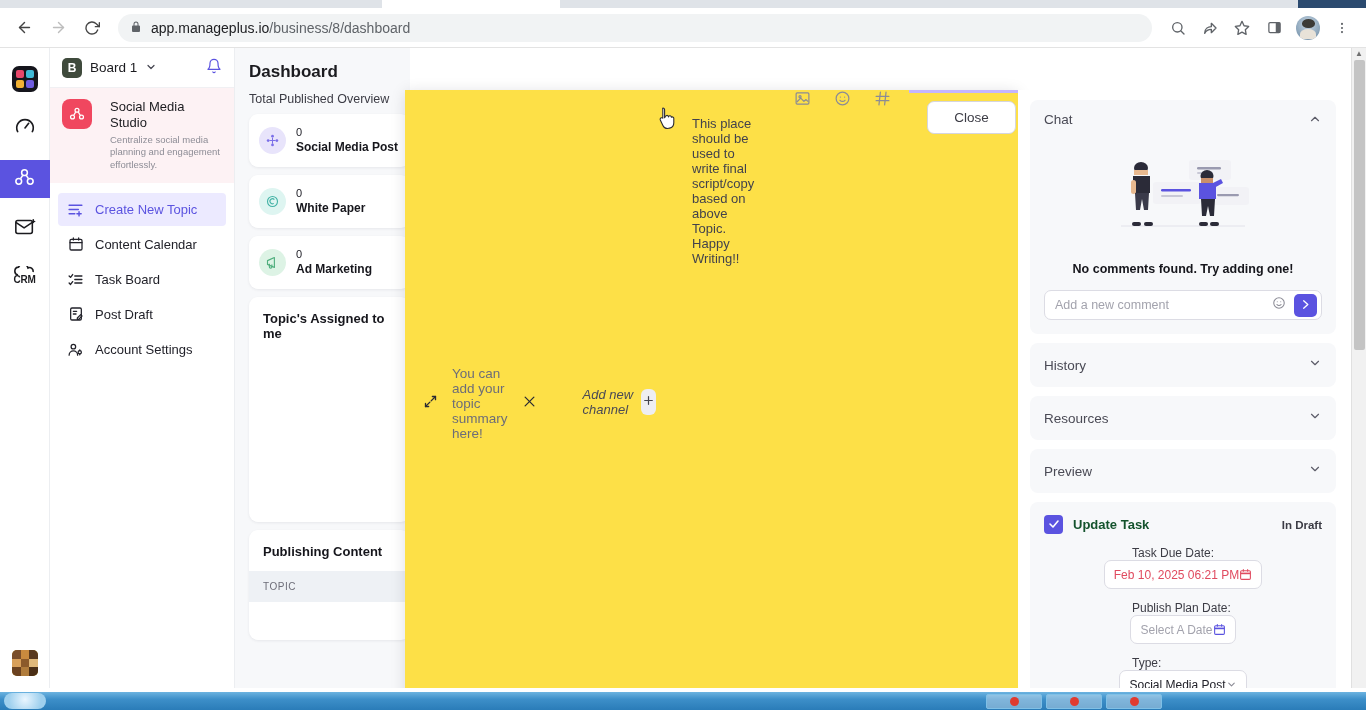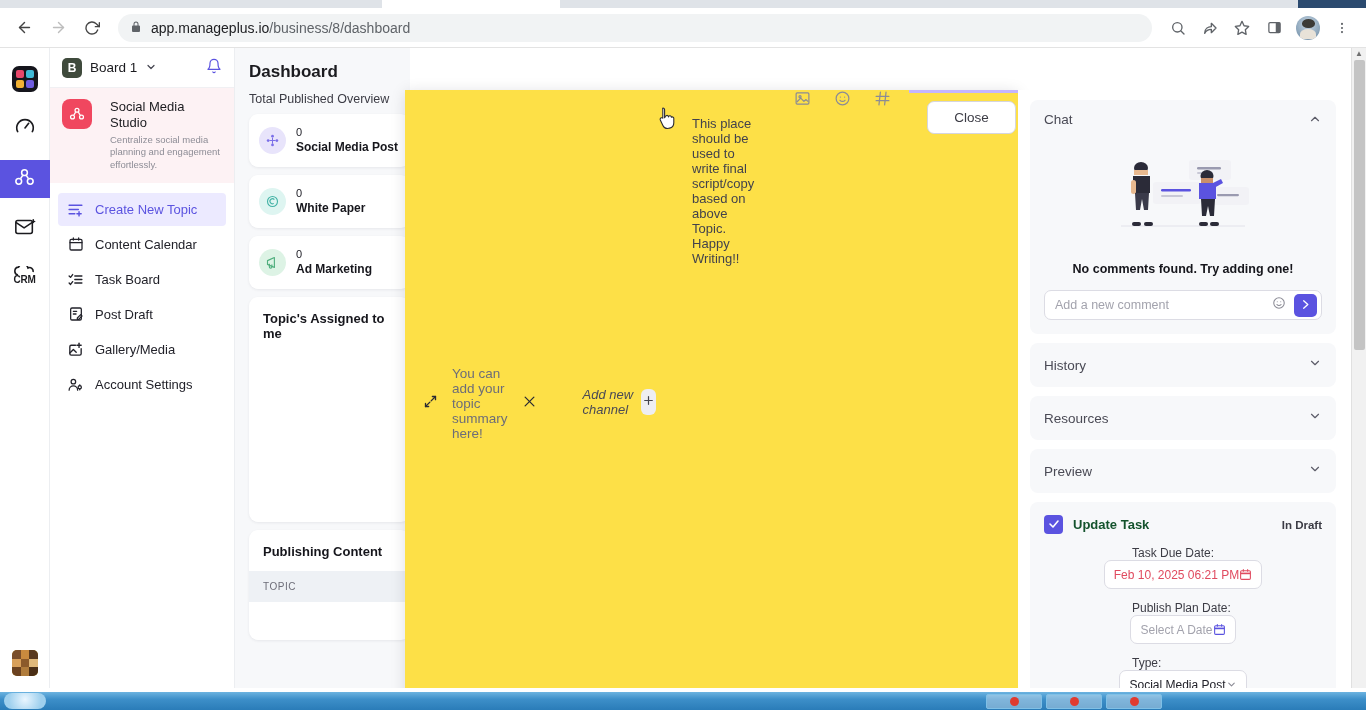--- a/index.html
+++ b/index.html
@@ -425,31 +425,20 @@
       <div class="nav-item">
         <span class="nav-ic">
           <svg width="16" height="16" viewBox="0 0 24 24" fill="none" stroke="currentColor" stroke-width="1.9" stroke-linecap="round" stroke-linejoin="round">
               <rect x="4" y="3" width="16" height="18" rx="2"></rect>
               <line x1="8" y1="8" x2="13" y2="8"></line>
               <line x1="8" y1="12" x2="12" y2="12"></line>
               <path d="M14 18l5-5 2 2-5 5h-2z"></path>
             </svg>
         </span>
         <span>Post Draft</span>
-      </div>
-      <div class="nav-item">
-        <span class="nav-ic">
-          <svg width="17" height="17" viewBox="0 0 24 24" fill="none" stroke="currentColor" stroke-width="1.9" stroke-linecap="round" stroke-linejoin="round">
-              <path d="M20 11v7a2 2 0 0 1-2 2H6a2 2 0 0 1-2-2V8a2 2 0 0 1 2-2h6"></path>
-              <line x1="17" y1="3" x2="17" y2="9"></line>
-              <line x1="14" y1="6" x2="20" y2="6"></line>
-              <polyline points="4 17 9 12 13 16"></polyline>
-            </svg>
-        </span>
-        <span>Gallery/Media</span>
       </div>
       <div class="nav-item">
         <span class="nav-ic">
           <svg width="17" height="17" viewBox="0 0 24 24" fill="none" stroke="currentColor" stroke-width="1.8" stroke-linecap="round" stroke-linejoin="round">
               <circle cx="9" cy="8" r="3.2"></circle>
               <path d="M3 20c0-3.3 2.7-6 6-6s6 2.7 6 6"></path>
               <circle cx="18" cy="16" r="2.3"></circle>
               <line x1="18" y1="12.5" x2="18" y2="13.7"></line>
               <line x1="18" y1="18.3" x2="18" y2="19.5"></line>
             </svg>

